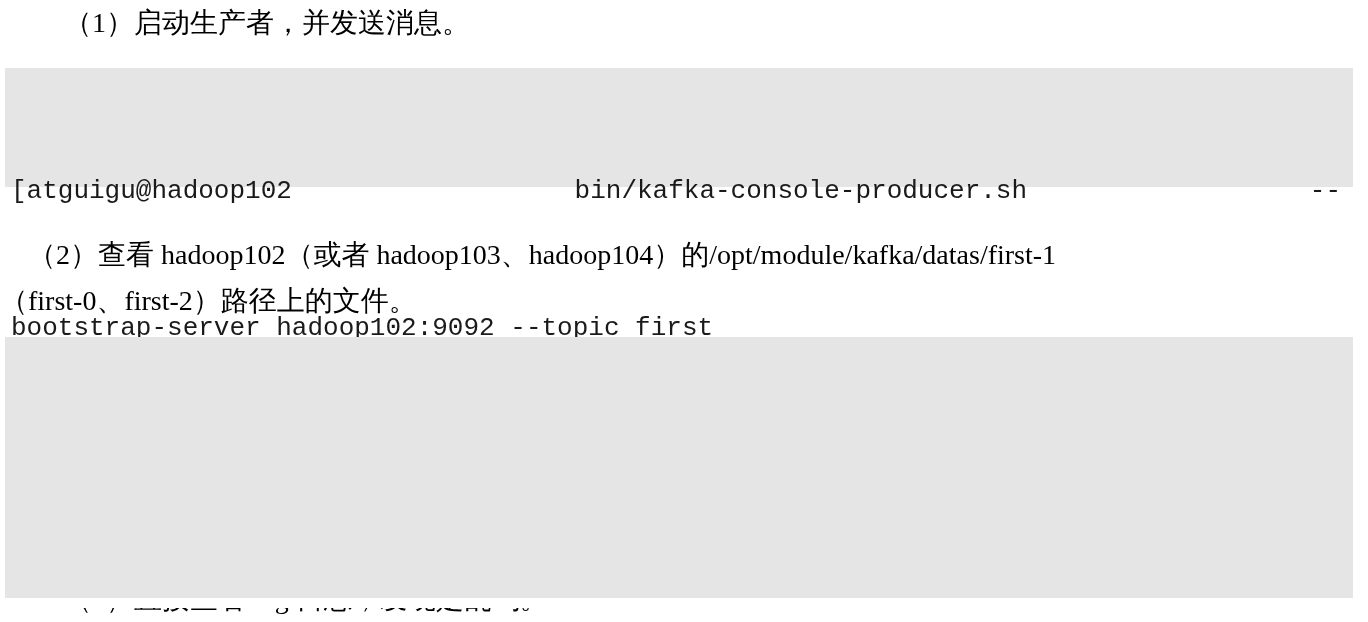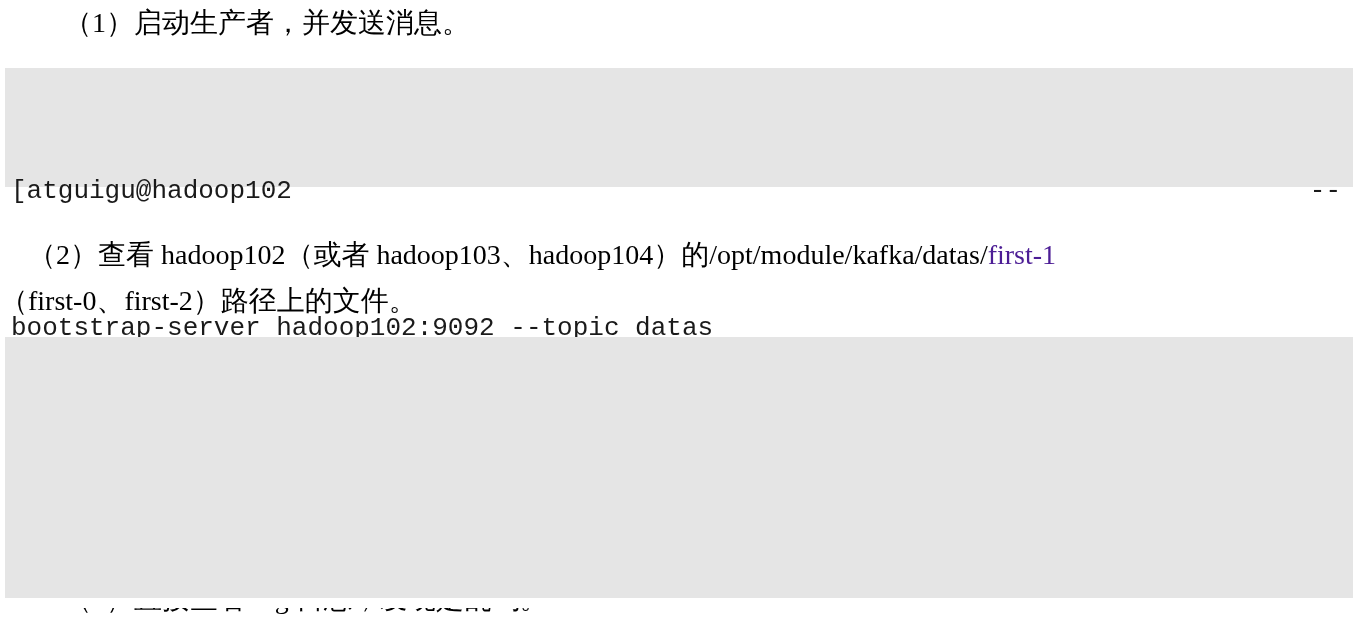--- a/index.html
+++ b/index.html
@@ -26,21 +26,21 @@
     font-family: "Liberation Serif", "DejaVu Serif", serif;
     font-size: 28px;
     line-height: 1.22;
     color: #000000;
     white-space: pre-wrap;
   }
   .para-indent {
     text-indent: 64px;
   }
   .red {
-    color: #4c1d95;
+    color: #000000;
   }
 
   
   .code-block {
     background: #e5e5e5;
     font-family: Liberation Mono, monospace;
     font-size: 26px;
     line-height: 1.32;
     color: #1a1a1a;
     white-space: pre;
@@ -81,24 +81,25 @@
 <body>
 
 <div class="page">
 
   <div class="block-abs para para-indent" style="left:0; top:6px; width:1368px;">（1）启动生产者，并发送消息。</div>
 
   <div class="block-abs code-block" style="left:5px; top:68px; width:1348px; height:119px; padding:3px 4px 2px 6px;">
 
     <span class="code-line" style="display:flex; justify-content:space-between; width:1330px;">
       <span>[atguigu@hadoop102</span>
+      <span>bin/kafka-console-producer.sh</span>
       <span>--</span>
     </span>
 
-    <span class="code-line">bootstrap-server hadoop102:9092 --topic datas</span>
+    <span class="code-line">bootstrap-server hadoop102:9092 --topic first</span>
 
     <span class="code-line">&gt;hello world</span>
   </div>
 
   <div class="block-abs para para-indent" style="left:0; top:204px; width:1368px; white-space:pre;">
     <span>（2）查看 hadoop102（或者 hadoop103、hadoop104）的/opt/module/kafka/datas/</span><span class="red">first-1</span>
   </div>
 
   <div class="block-abs para" style="left:0; top:268px; width:1368px;margin-top:16px;">（first-0、first-2）路径上的文件。</div>
 

